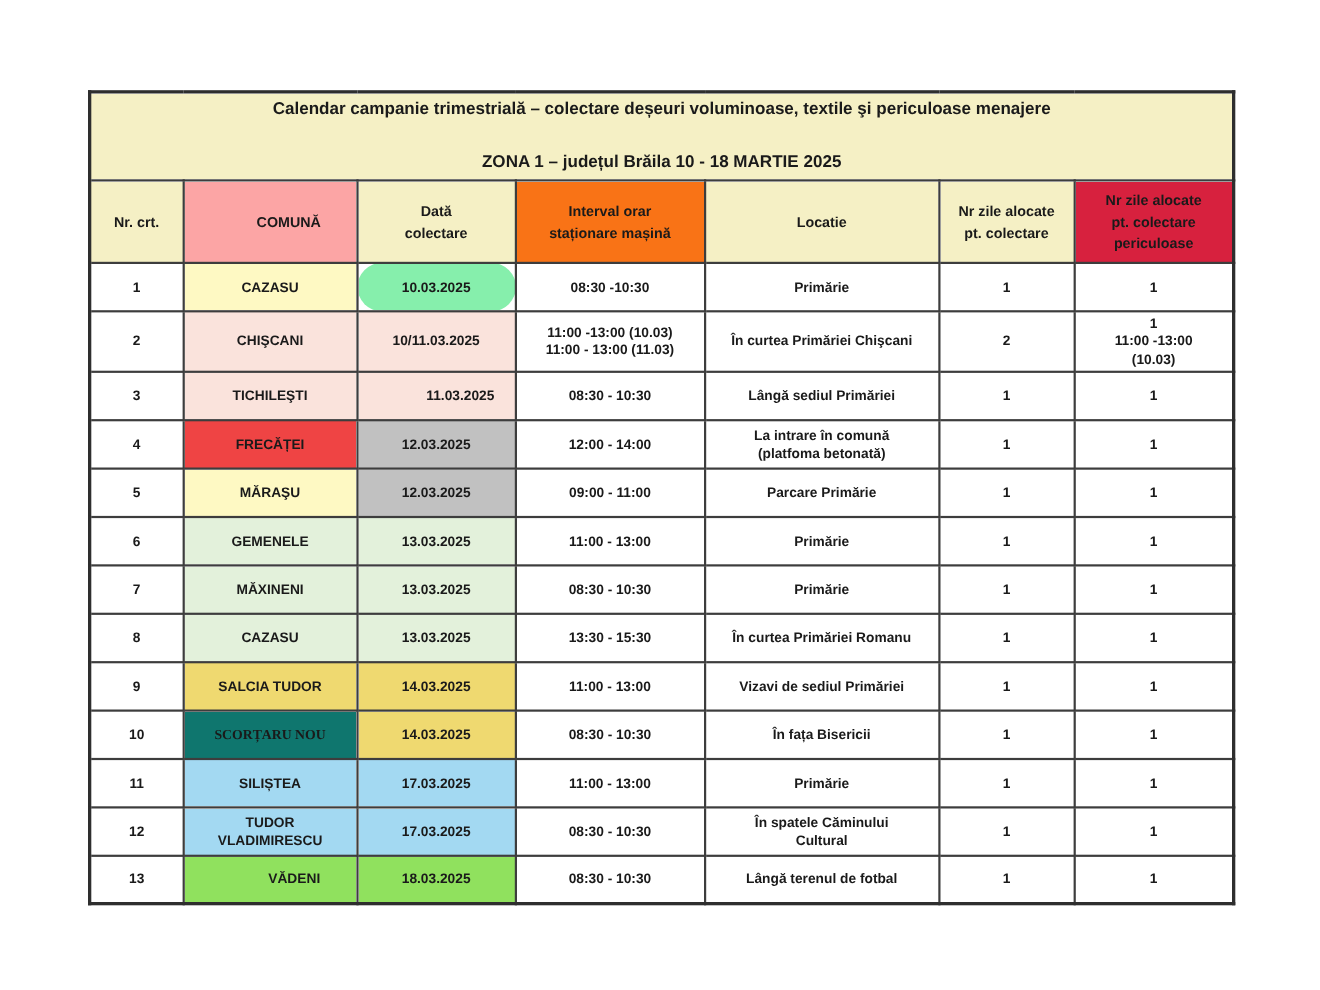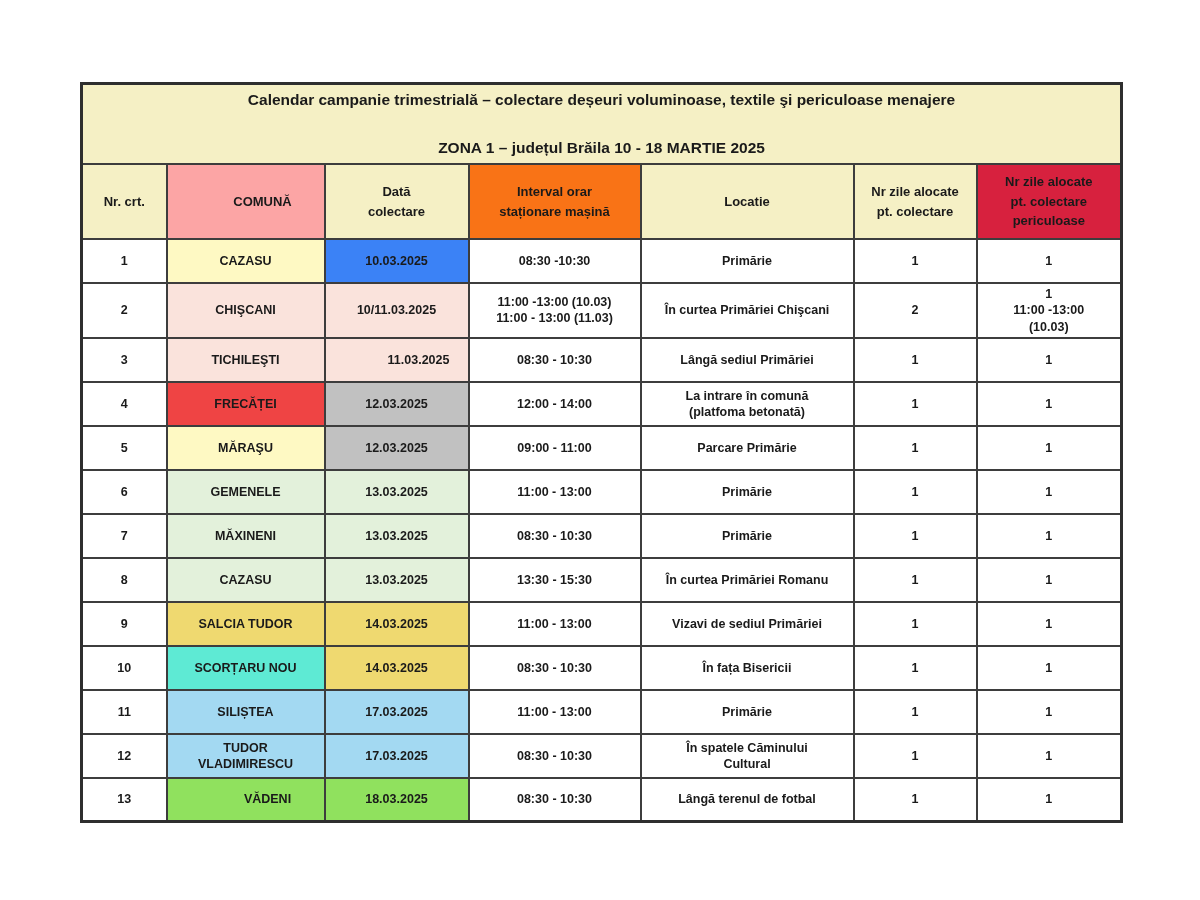--- a/index.html
+++ b/index.html
@@ -88,21 +88,21 @@
 pt. colectare</th>
         <th class="danger" style="background: rgb(215, 33, 62);">Nr zile alocate
 pt. colectare
 periculoase</th>
       </tr>
     </thead>
     <tbody>
         <tr class="data-row">
           <td>1</td>
           <td style="background: #fef9c3; margin-left: 14px;">CAZASU</td>
-          <td style="background: #3b82f6;">10.03.2025</td>
+          <td style="background: #86efac; border-radius: 22px;">10.03.2025</td>
           <td>08:30 -10:30</td>
           <td>Primărie</td>
           <td>1</td>
           <td>1</td>
         </tr>
         <tr class="data-row">
           <td>2</td>
           <td style="background: rgb(250, 227, 220);">CHIŞCANI</td>
           <td style="background: rgb(250, 227, 220);">10/11.03.2025</td>
           <td>11:00 -13:00 (10.03)
@@ -172,21 +172,21 @@
           <td>9</td>
           <td style="background: rgb(239, 217, 112);">SALCIA TUDOR</td>
           <td style="background: rgb(239, 217, 112);">14.03.2025</td>
           <td>11:00 - 13:00</td>
           <td>Vizavi de  sediul Primăriei</td>
           <td>1</td>
           <td>1</td>
         </tr>
         <tr class="data-row">
           <td>10</td>
-          <td style="background: #5eead4;">SCORȚARU NOU</td>
+          <td style="background: #0f766e; font-family: Liberation Serif, serif;">SCORȚARU NOU</td>
           <td style="background: rgb(239, 217, 112);">14.03.2025</td>
           <td>08:30 - 10:30</td>
           <td>În fața Bisericii</td>
           <td>1</td>
           <td>1</td>
         </tr>
         <tr class="data-row">
           <td>11</td>
           <td style="background: rgb(163, 217, 242);">SILIȘTEA</td>
           <td style="background: rgb(163, 217, 242);">17.03.2025</td>

